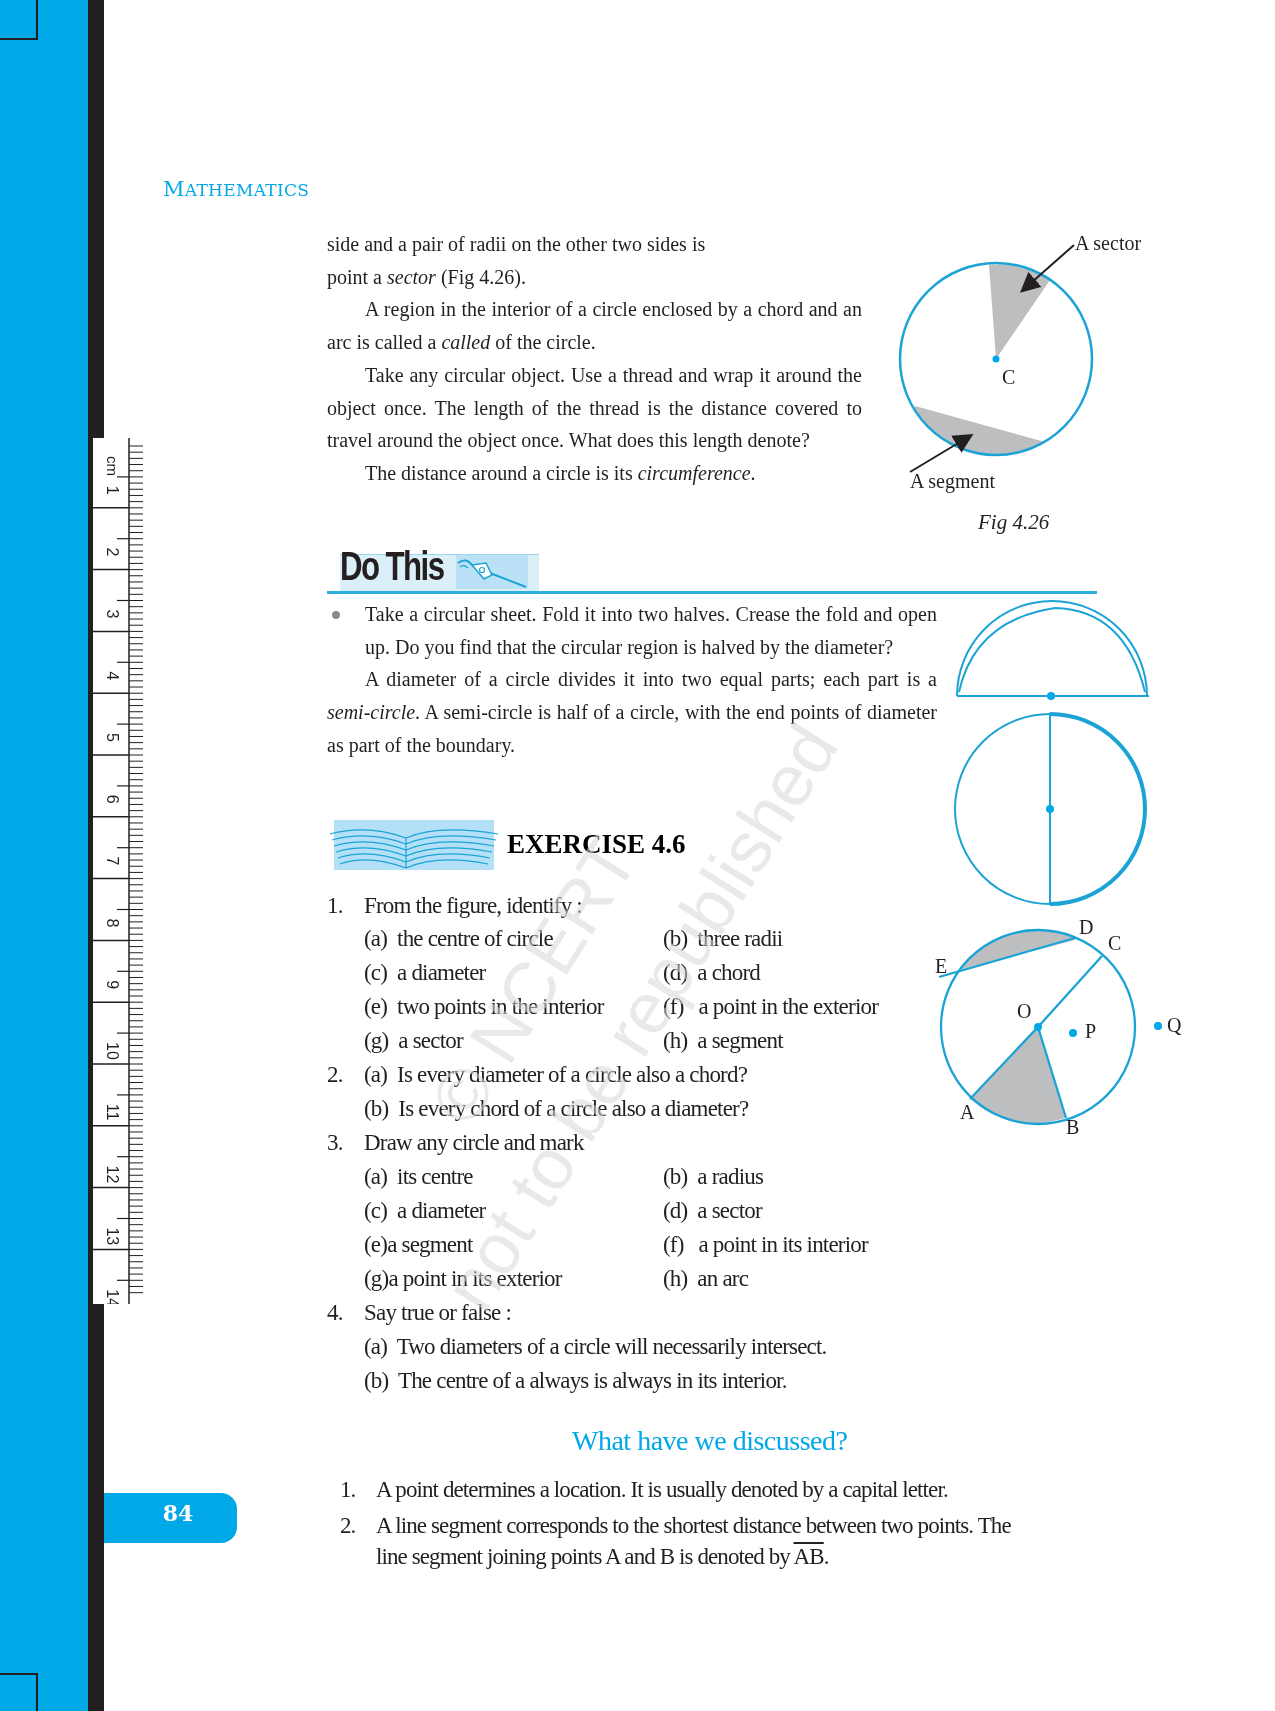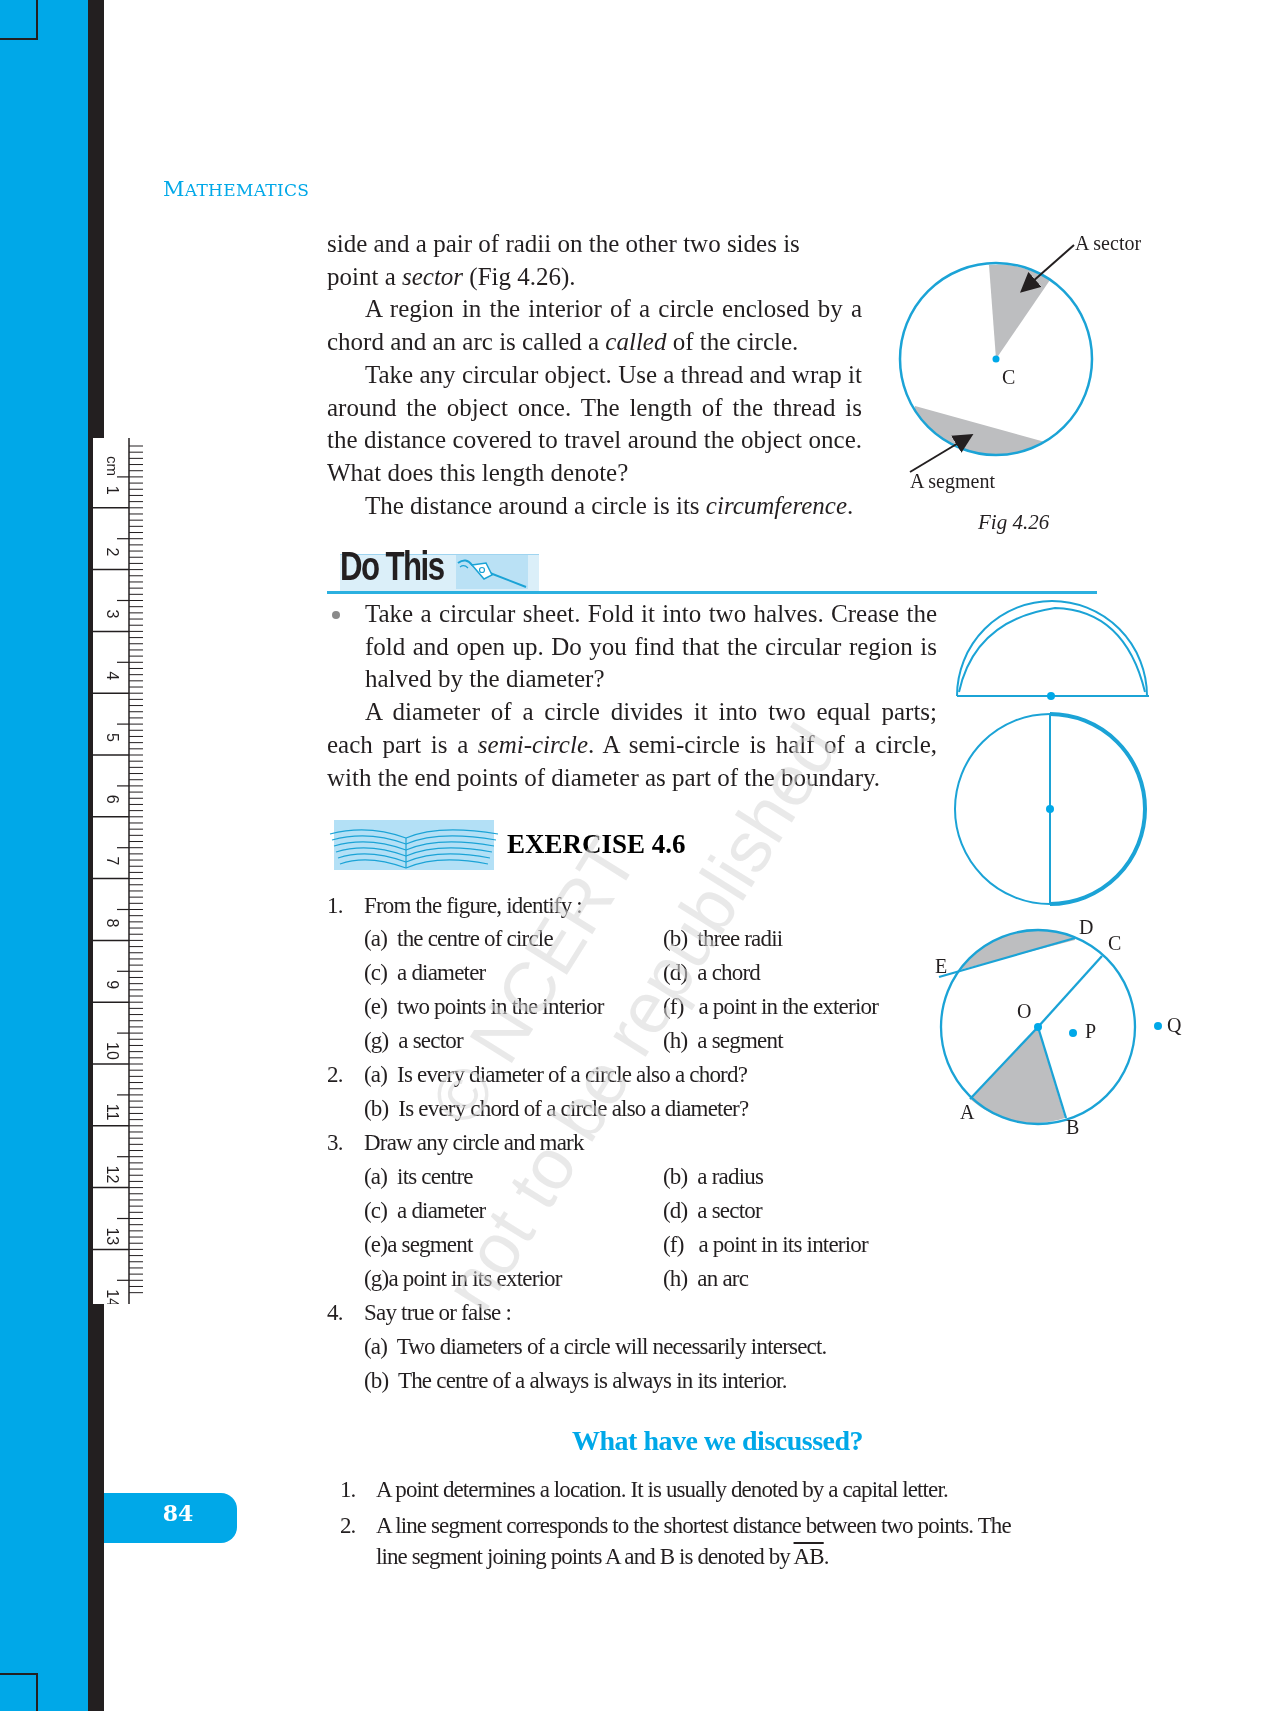--- a/index.html
+++ b/index.html
@@ -15,21 +15,21 @@
   .crop-tl { left: 0; top: 0; width: 36px; height: 38px; border-right: 2px solid #231f20; border-bottom: 2px solid #231f20; }
   .crop-bl { left: 0; top: 1673px; width: 36px; height: 40px; border-right: 2px solid #231f20; border-top: 2px solid #231f20; }
 
   
   .ruler { left: 92px; top: 438px; width: 52px; height: 866px; background: #fff; border-left: 1px solid #231f20; }
   .ruler svg { position: absolute; left: 0; top: 0; }
 
   .running-head { left: 163px; top: 177px; font-family: "DejaVu Serif", serif; font-weight: normal; color: #00a8e8; font-size: 17px; letter-spacing: 0.3px; }
   .running-head .big { font-size: 21px; }
 
-  .para { font-size: 25px; line-height: 32.7px; text-align: justify; }
+  .para { font-size: 20px; line-height: 32.7px; text-align: justify; }
   .indent { text-indent: 38px; }
   .text-block-1 { left: 327px; top: 228px; width: 535px; }
   .text-block-2 { left: 327px; top: 598px; width: 610px; }
   .bullet-line { position: relative; padding-left: 38px; }
   .bullet { position: absolute; left: 5px; top: 13px; width: 8px; height: 8px; border-radius: 50%; background: #8a8a8a; }
 
   .do-this { left: 327px; top: 544px; margin-left: 13px; }
   .do-this-bg { position: absolute; left: 0; top: 10px; width: 199px; height: 36px; background: #dbeff9; border-top: 1px solid #9fd4f0; }
   .do-this-label { position: relative; font-family: "Liberation Sans", sans-serif; font-weight: bold; font-size: 40px; letter-spacing: -2px; transform: scaleX(0.78); transform-origin: left; color: #231f20; }
   .do-this-rule { left: 327px; top: 591px; width: 770px; height: 3px; background: #2bb0e0; }
@@ -37,21 +37,21 @@
 
   .exercise-title { left: 507px; top: 829px; font-family: "Liberation Serif", serif; font-weight: bold; font-size: 27px; color: #000000; }
   .book-icon { left: 328px; top: 816px; }
 
   .ex { font-family: "Liberation Serif", serif; font-size: 23px; letter-spacing: -0.8px; }
   .ex-row { position: absolute; white-space: nowrap; }
 
   .figure-label { font-family: "Liberation Serif", serif; font-size: 20px; color: #231f20; }
   .fig-caption { left: 978px; top: 510px; font-style: italic; font-size: 21px; }
 
-  .discussed-title { left: 572px; top: 1425px; font-family: "Liberation Serif", serif; font-weight: bold; color: #00a8e8; font-size: 28px; letter-spacing: -0.5px; }
+  .discussed-title { left: 572px; top: 1425px; font-family: "Liberation Serif", serif; font-weight: normal; color: #00a8e8; font-size: 28px; letter-spacing: -0.5px; }
   .disc { font-size: 23px; letter-spacing: -0.9px; white-space: nowrap; }
 
   .page-tab { left: 104px; top: 1493px; width: 133px; height: 50px; background: #00a8e8; border-radius: 0 16px 16px 0; }
   .page-num { left: 104px; top: 1500px; width: 148px; text-align: center; color: #fff; font-family: "DejaVu Serif", serif; font-weight: bold; font-size: 22px; }
 
   .overline { text-decoration: overline; }
 
   .watermark { left: 0; top: 0; width: 1275px; height: 1711px; pointer-events: none; }
 </style>
 </head>

